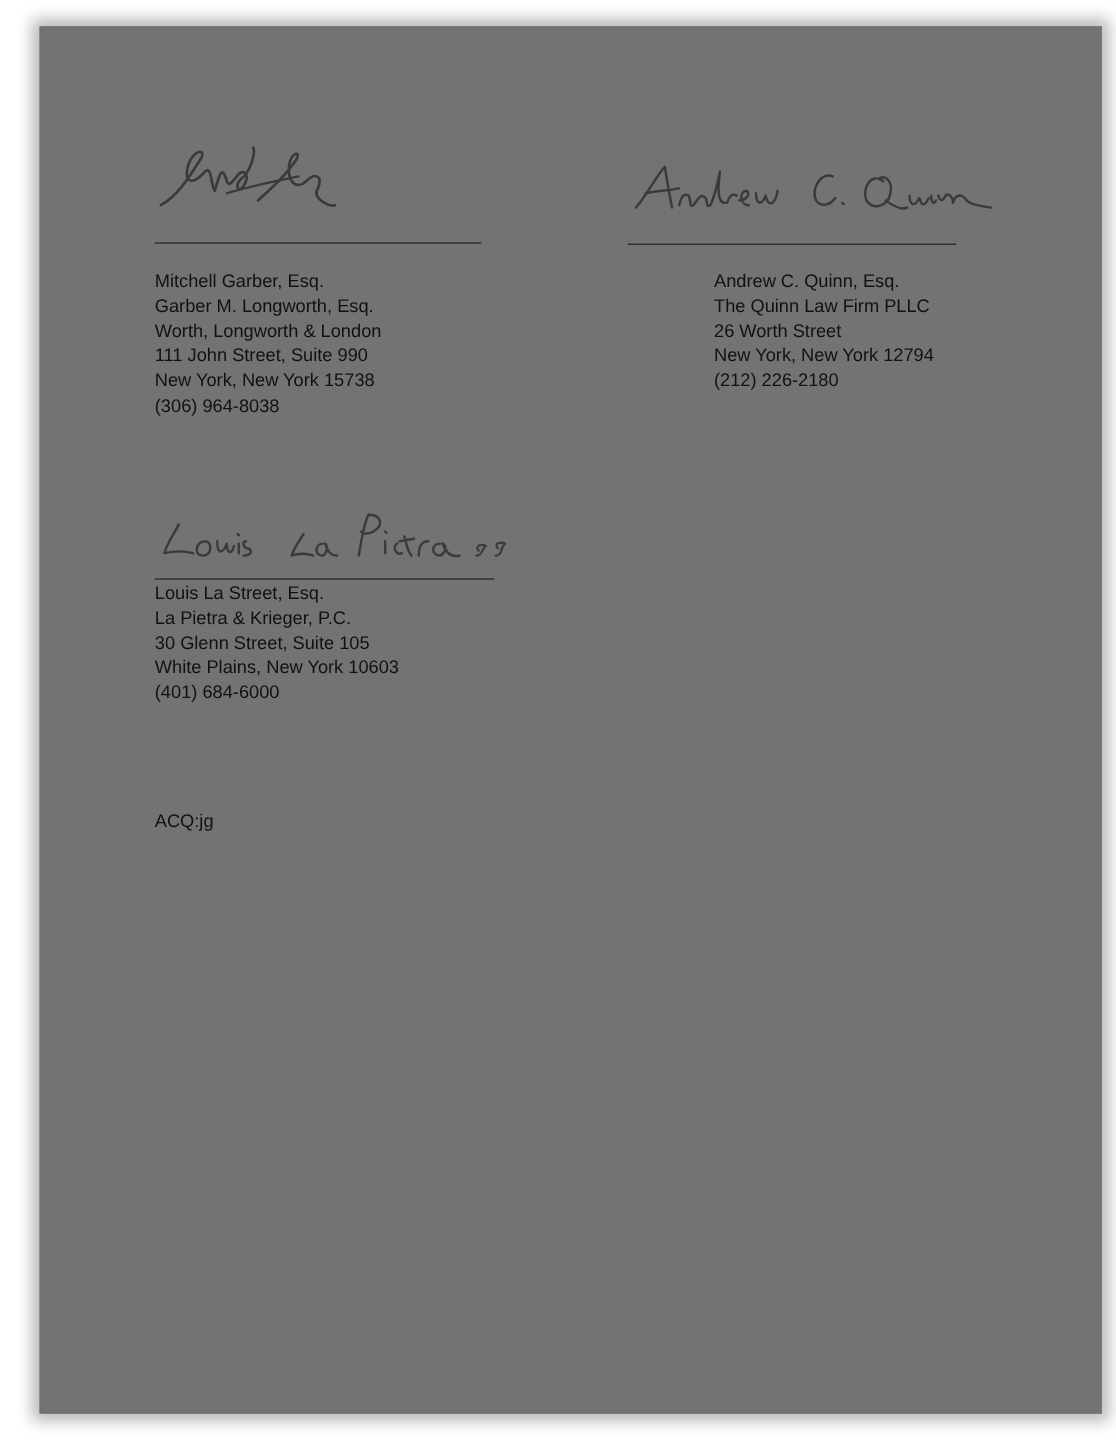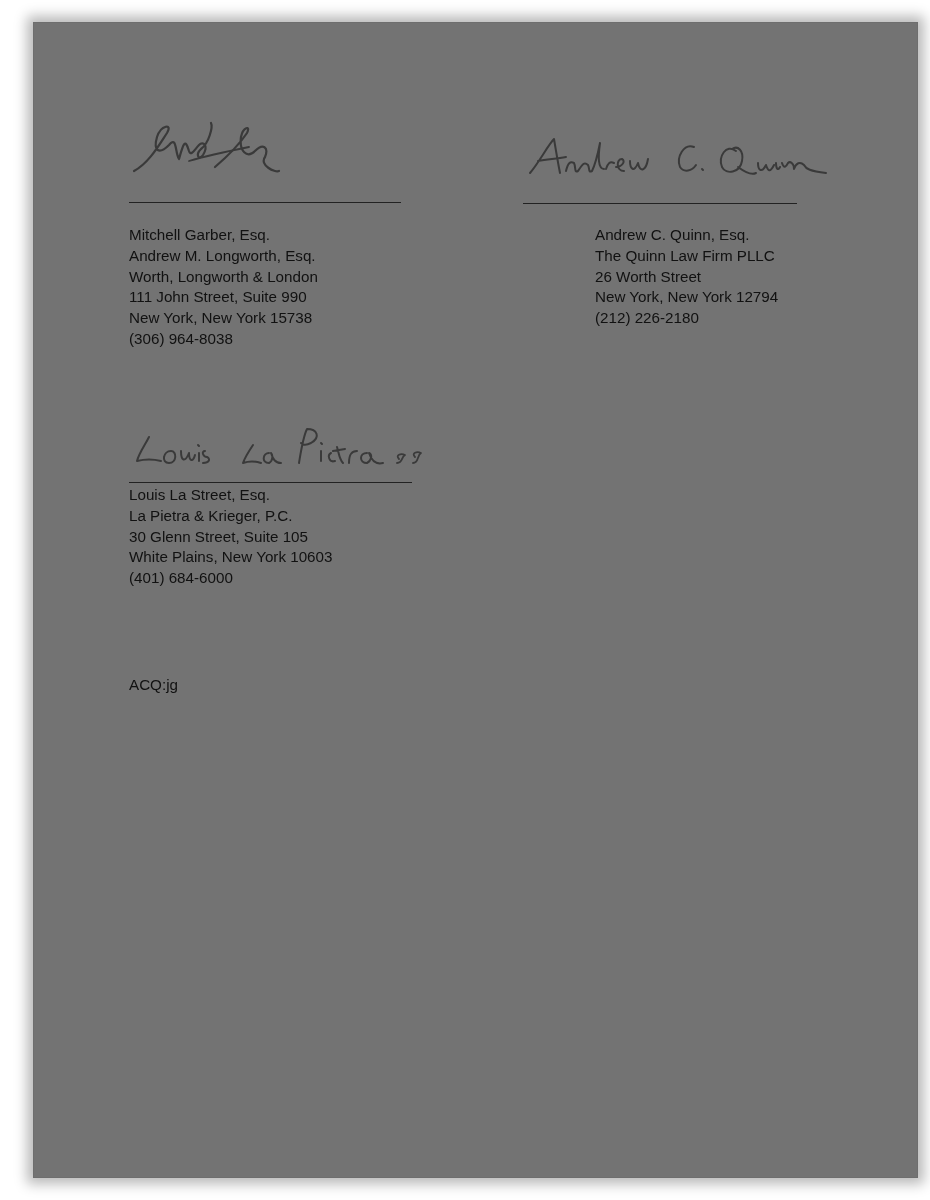--- a/index.html
+++ b/index.html
@@ -25,21 +25,21 @@
 
   <svg class="sig" style="left:95px; top:92px;" width="160" height="70" viewBox="0 0 160 70">
     <path d="M5 56 C 20 48, 30 30, 38 18 C 44 8, 32 10, 28 22 C 24 36, 30 40, 40 30 C 48 20, 46 38, 50 44 C 54 30, 56 22, 60 36 C 62 42, 66 34, 70 30 C 74 26, 80 30, 74 40 C 70 46, 66 40, 72 34 C 80 28, 84 12, 82 8" stroke-width="2.2"></path>
     <path d="M86 52 C 100 40, 110 30, 118 18 C 122 10, 114 12, 112 22 C 110 36, 118 44, 126 36 C 134 28, 140 32, 136 42 C 130 50, 146 58, 150 56" stroke-width="2.2"></path>
     <path d="M60 46 C 80 40, 100 36, 120 32" stroke-width="1.8"></path>
   </svg>
   <div class="sigline" style="left:95px; top:179px; width:272px;"></div>
 
   <div class="block" style="left:95px; top:202px;">
     <div>Mitchell Garber, Esq.</div>
-    <div>Andrew M. Longworth, Esq.</div>
+    <div>Garber M. Longworth, Esq.</div>
     <div>Worth, Longworth &amp; London</div>
     <div>111 John Street, Suite 990</div>
     <div>New York, New York 15738</div>
     <div>(306) 964-8038</div>
   </div>
 
   <svg class="sig" style="left:492px; top:110px;" width="320" height="55" viewBox="0 0 320 55">
     <path d="M4 40 C 14 28, 22 12, 28 6 C 30 18, 32 30, 34 40 M 12 28 C 22 26, 30 26, 40 24" stroke-width="2"></path>
     <path d="M40 38 C 42 30, 44 28, 48 30 C 50 34, 48 40, 52 38 C 56 32, 58 28, 62 32 C 64 36, 62 40, 66 38 C 70 30, 72 20, 74 10 C 72 24, 72 36, 78 36" stroke-width="2"></path>
     <path d="M80 36 C 82 30, 84 28, 88 30 M 90 34 C 96 34, 100 28, 96 26 C 90 26, 90 38, 98 38 M 104 28 C 104 36, 108 40, 112 30 C 114 40, 120 38, 122 26" stroke-width="2"></path>

